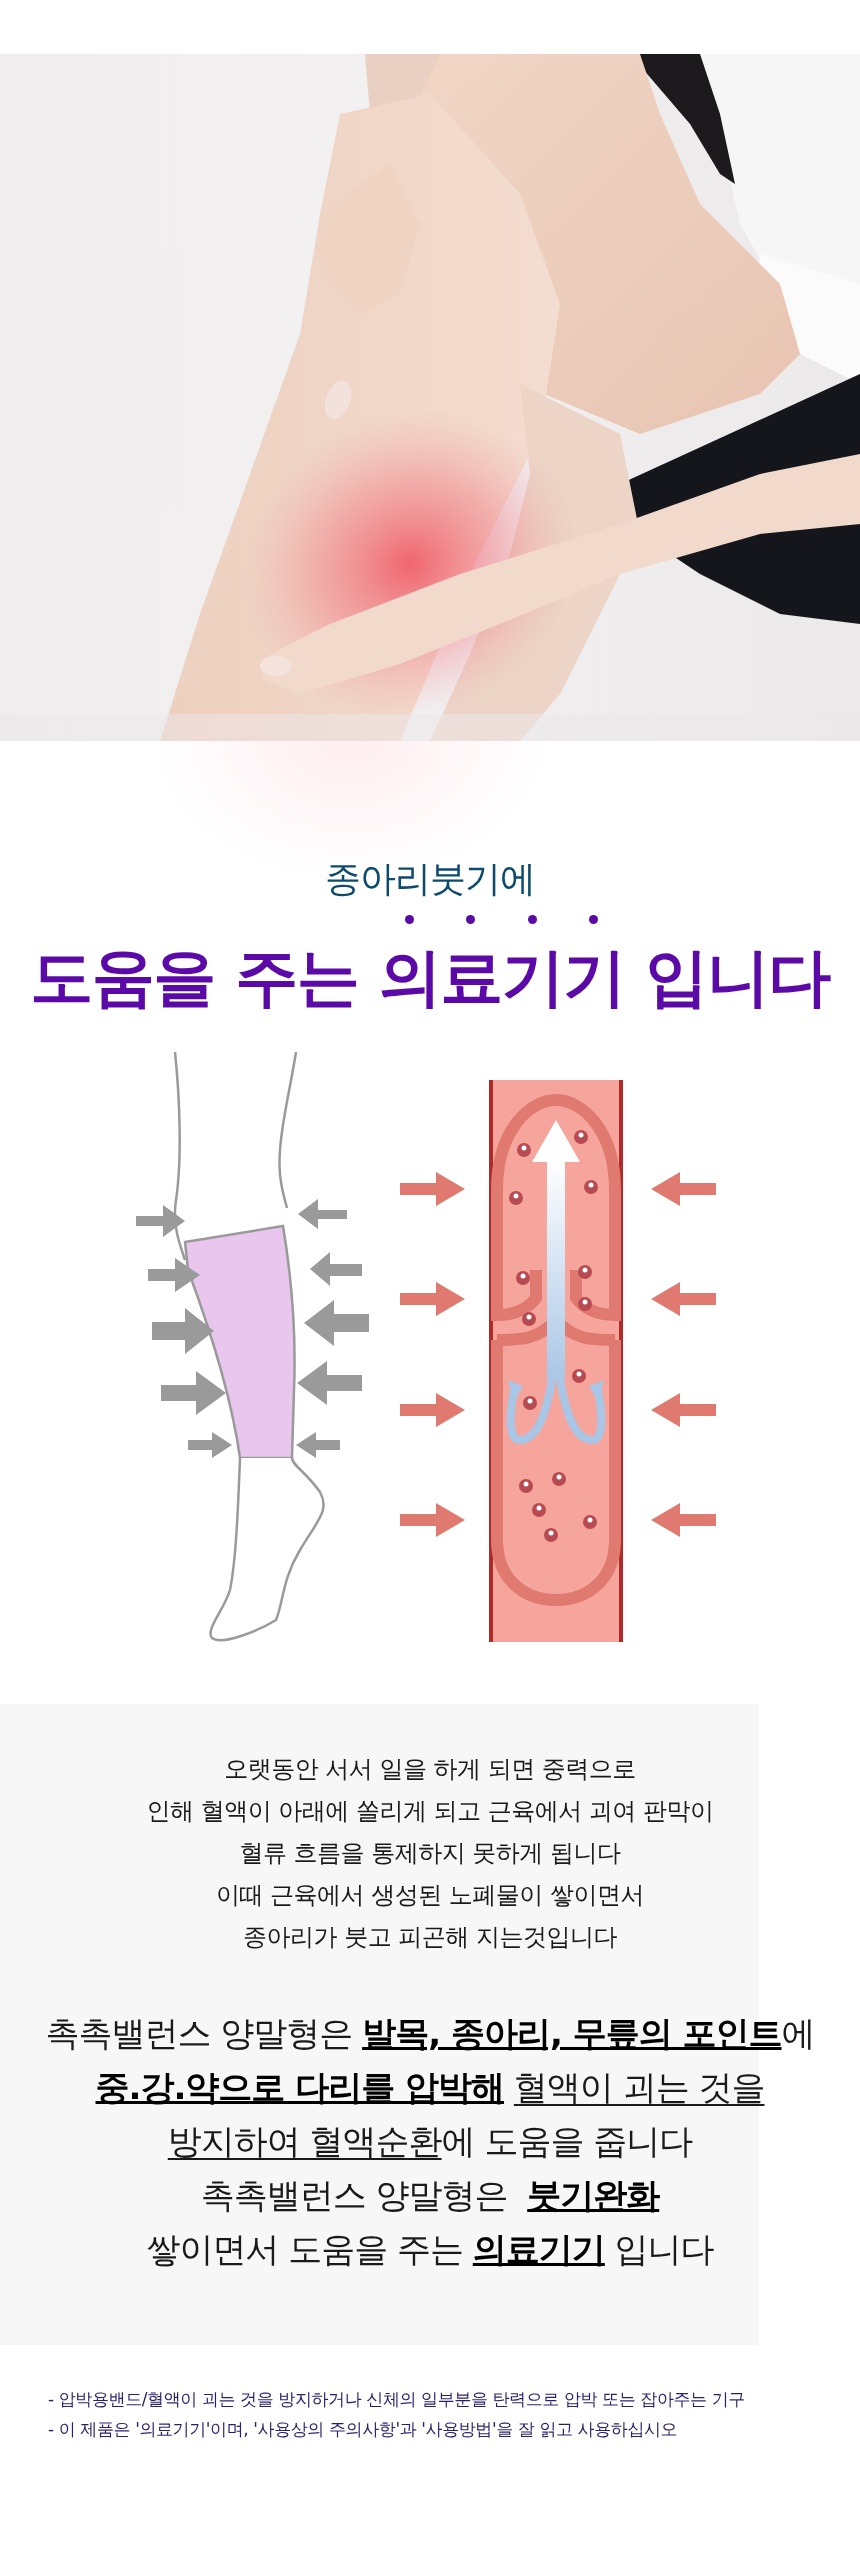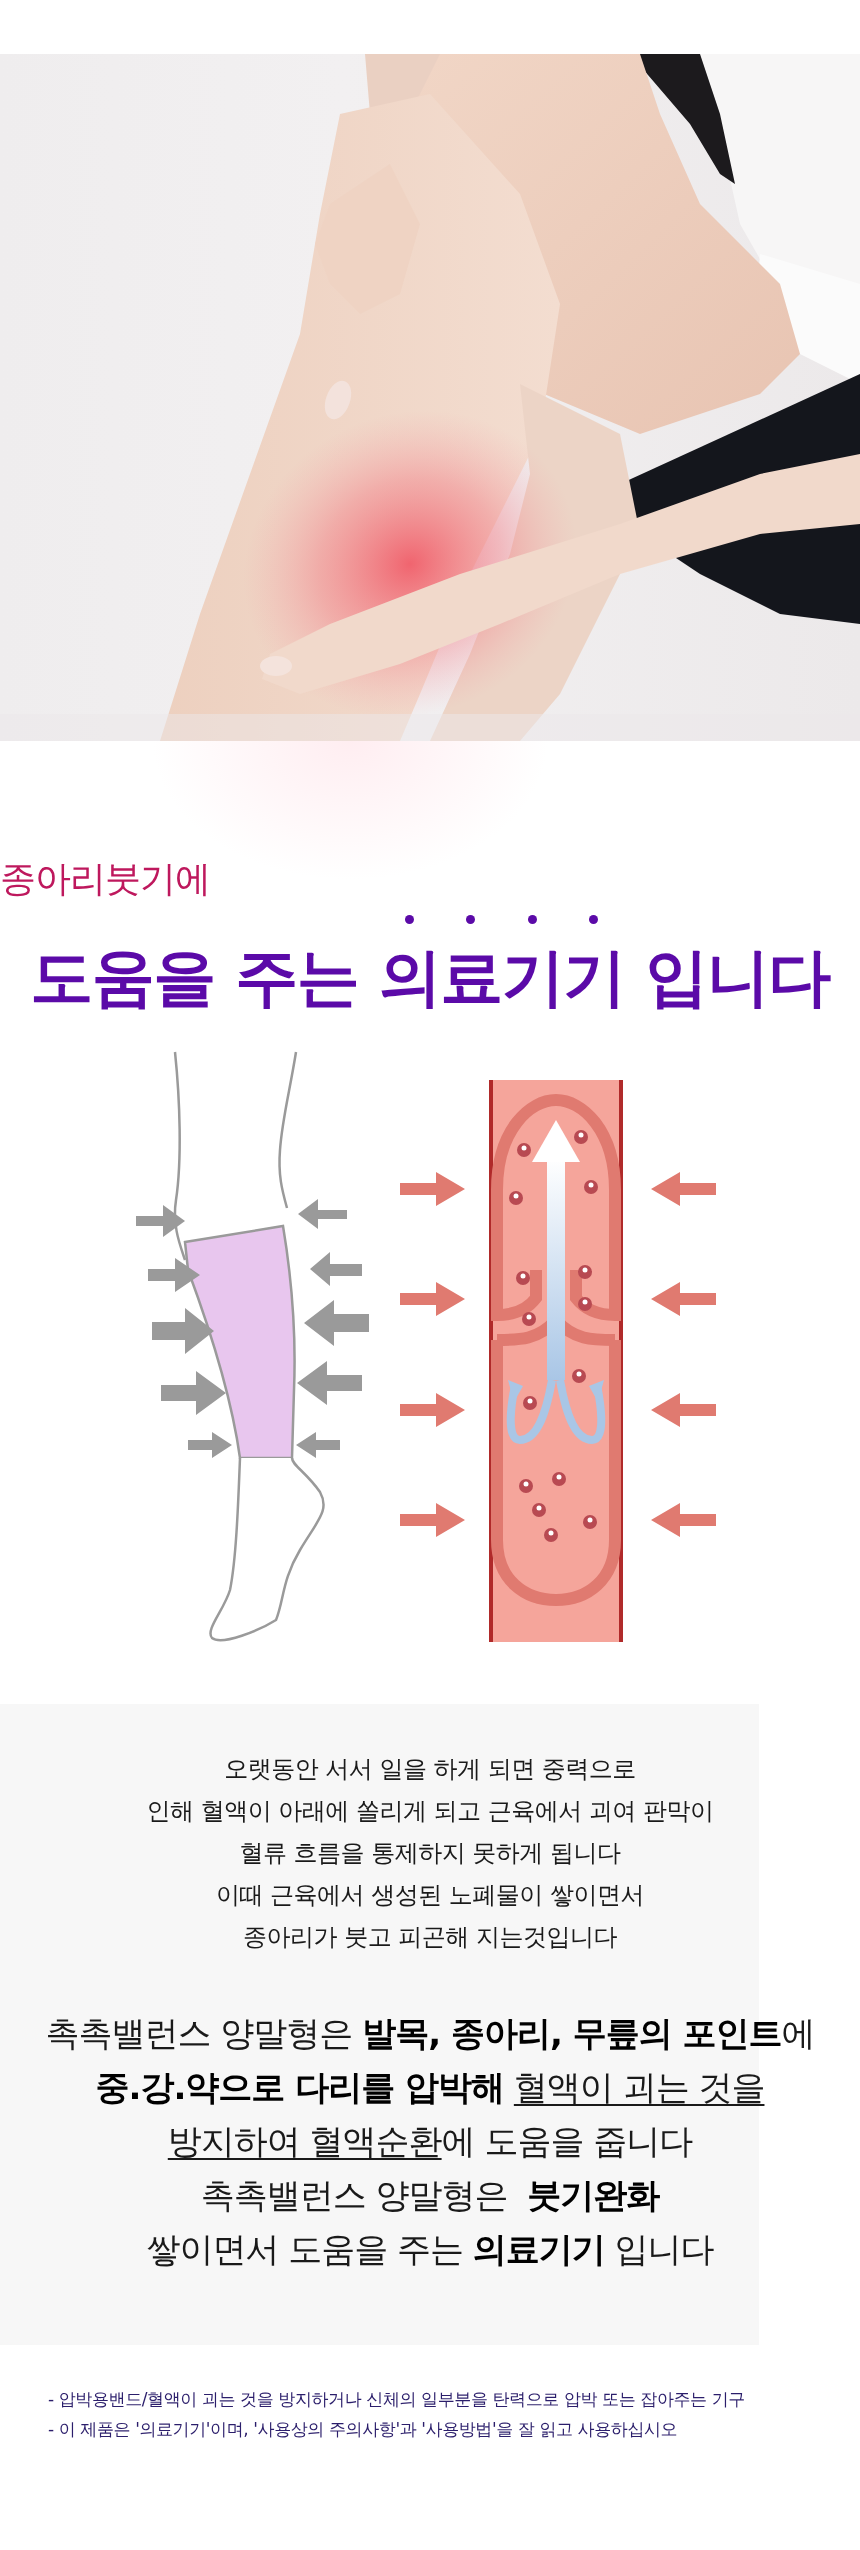--- a/index.html
+++ b/index.html
@@ -14,22 +14,22 @@
     overflow: hidden;
   }
   .photo svg { position: absolute; left: 0; top: 0; }
 
   
   .pink-haze {
     position: absolute; left: 150px; top: 741px; width: 400px; height: 140px;
     background: radial-gradient(ellipse at 50% 0%, rgba(255,205,215,0.35) 0%, rgba(255,255,255,0) 70%);
   }
   .subhead {
-    position: absolute; left: 0; top: 855px; width: 860px; text-align: left;
-    font-size: 36px; font-weight: 300; color: #be185d; letter-spacing: -1px;
+    position: absolute; left: 0; top: 855px; width: 860px; text-align: center;
+    font-size: 36px; font-weight: 300; color: #0c4a6e; letter-spacing: -1px;
   }
   .headline {
     position: absolute; left: 0; top: 935px; width: 860px; text-align: center;
     font-size: 63px; font-weight: 700; color: #5b0aa8; letter-spacing: -1.5px;
   }
   .headline .em { position: relative; display: inline-block; }
   .headline .em .dots {
     position: absolute; left: 0; right: 0; top: -20px; height: 10px;
     display: flex; justify-content: space-around;
   }
@@ -45,21 +45,21 @@
   .para {
     position: absolute; left: 0; top: 44px; width: 860px; text-align: center;
     font-size: 24px; line-height: 42px; color: #1a1a1a; letter-spacing: -0.5px;
   }
   .para div { white-space: nowrap; }
   .claim {
     position: absolute; left: 0; top: 302px; width: 860px; text-align: center;
     font-size: 34px; line-height: 54px; color: #1a1a1a; letter-spacing: -1px;
   }
   .claim div { white-space: nowrap; }
-  .claim b { font-weight: 700; color: #000; }
+  .claim b { font-weight: 700; color: #000; text-decoration: underline; }
   .claim u { text-decoration: underline; text-decoration-thickness: 2px; text-underline-offset: 5px; }
 
   
   .notes {
     position: absolute; left: 48px; top: 2384px; width: 800px;
     font-size: 17px; line-height: 30px; color: #2b1e6b; letter-spacing: -0.4px;
   }
   .notes div { white-space: nowrap; }
 </style>
 </head>

